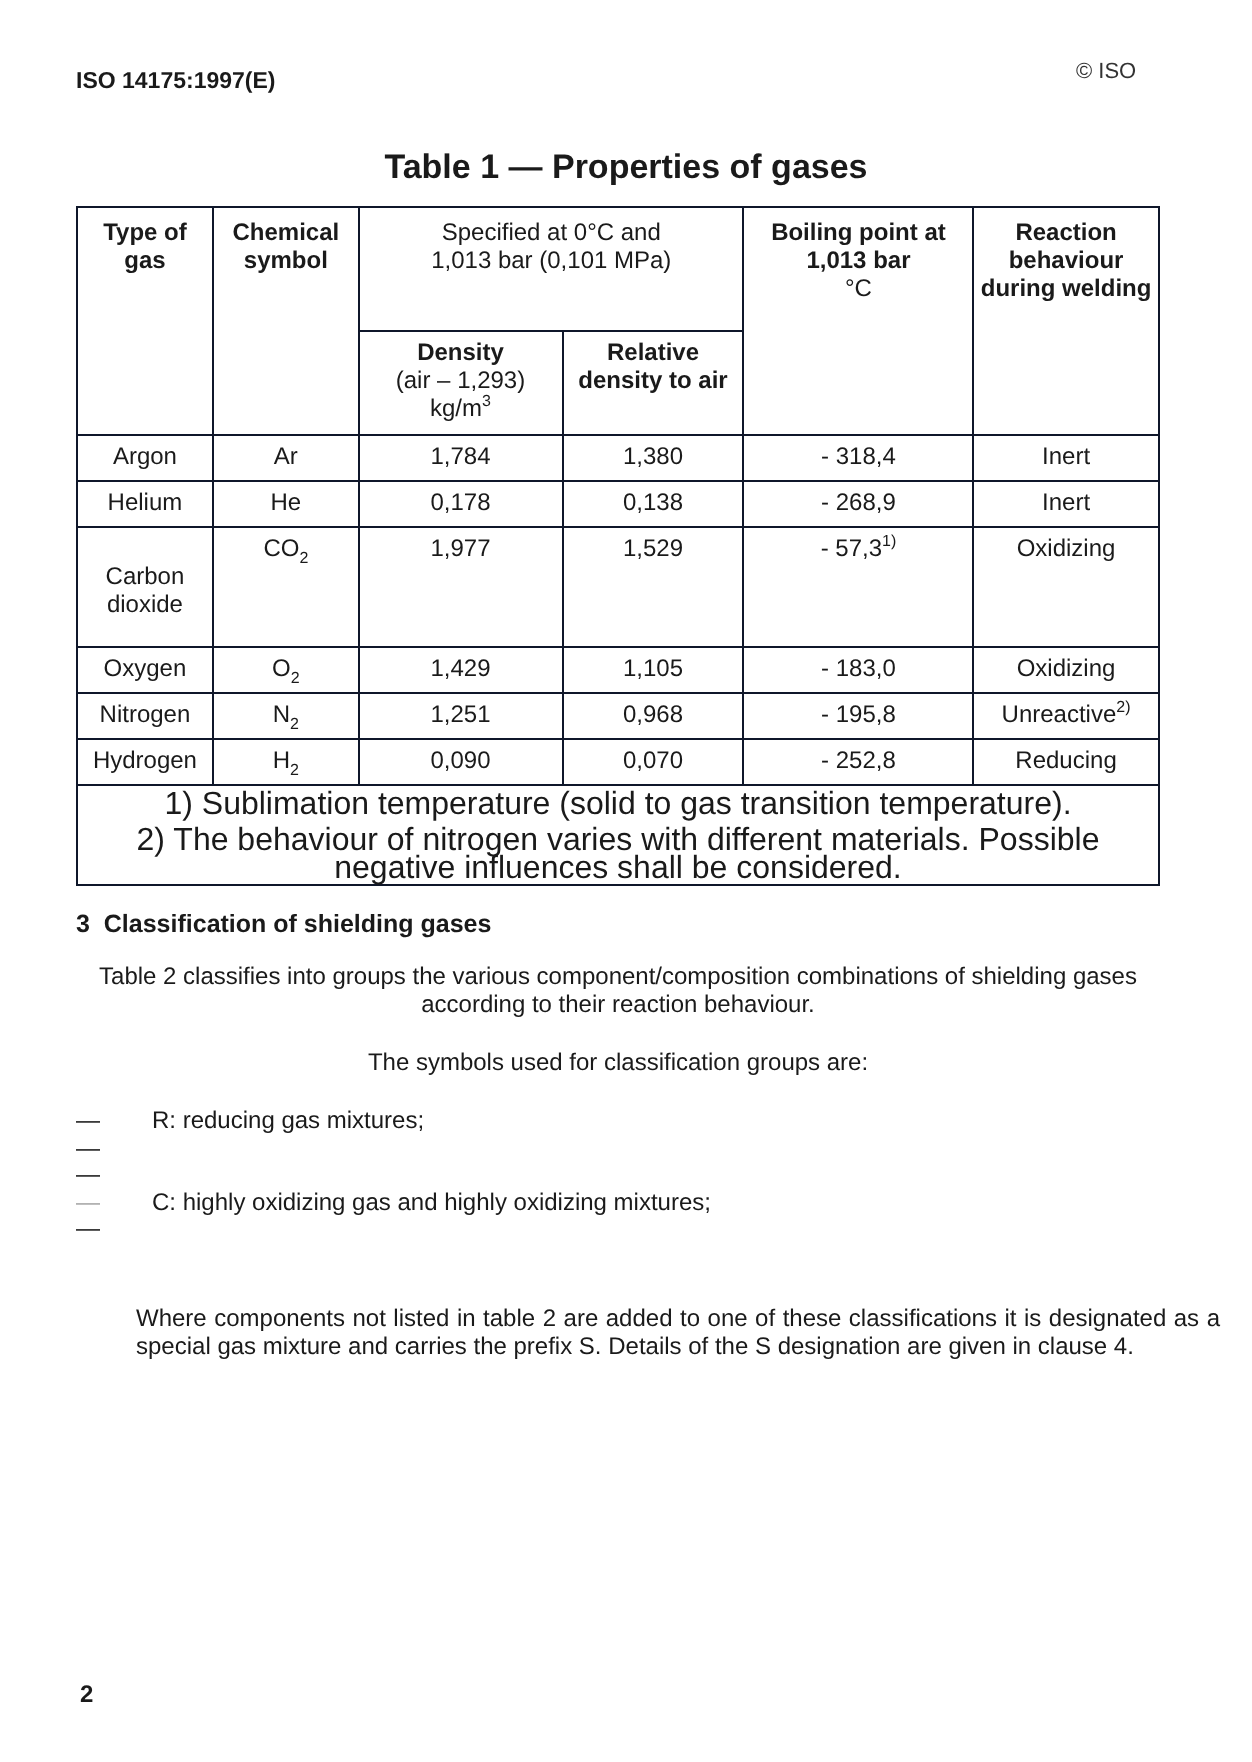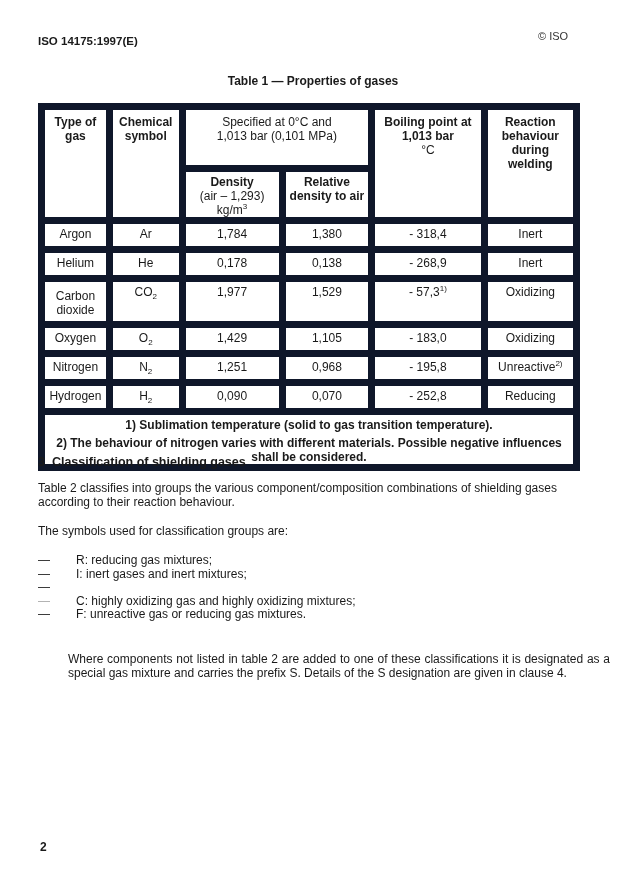--- a/index.html
+++ b/index.html
@@ -1,38 +1,38 @@
 <!DOCTYPE html>
 <html><head>
 <meta charset="utf-8">
 <style>
   html, body { margin: 0; padding: 0; background: #ffffff; }
   body {
     width: 626px; height: 881px; position: relative; overflow: hidden;
     font-family: "Liberation Sans", sans-serif; color: #1a1a1a;
   }
-  .abs { position: absolute; }
+  .abs { position: absolute; text-align: center; }
   .header-code { left: 38px; top: 35px; font-size: 11.5px; font-weight: bold; }
   .header-copy { left: 538px; top: 30px; font-size: 11px; color: #333; }
-  .table-title { left: 0; width: 626px; top: 74px; text-align: center; font-size: 12px; font-weight: bold; }
+  .table-title { left: 0; width: 626px; top: 74px; text-align: center; font-size: 17px; font-weight: bold; }
 
   table.props {
     position: absolute; left: 38px; top: 103px; width: 542px;
     border-collapse: collapse; font-size: 12px;
   }
   table.props td, table.props th {
-    border: 7px solid #0f172a; padding: 0 3px; text-align: center; vertical-align: top;
+    border: 1px solid #0f172a; padding: 0 3px; text-align: center; vertical-align: top;
   }
   table.props th { font-weight: bold; line-height: 14px; padding-top: 5px; }
   table.props th.normal { font-weight: normal; }
   table.props td { line-height: 14px; padding-top: 3px; height: 19px; }
   .sup { font-size: 8px; vertical-align: super; line-height: 0; }
   .sub { font-size: 8px; vertical-align: sub; line-height: 0; }
   td.footnotes { text-align: left; padding: 4px 4px 4px 4px; height: auto; }
-  .fn { font-size: 12px; line-height: 14px; margin-bottom: 4px; font-weight: bold; }
+  .fn { font-size: 16px; line-height: 14px; margin-bottom: 4px; }
 
   .section-heading { left: 38px; top: 455px; font-size: 12.5px; font-weight: bold; }
   .para { left: 38px; width: 542px; font-size: 12px; line-height: 14px; }
   .p1 { top: 481px; }
   .p2 { top: 524px; }
   ul.symbols { position: absolute; left: 38px; top: 554px; margin: 0; padding: 0; list-style: none; font-size: 12px; }
   ul.symbols li { line-height: 13.5px; display: flex; }
   ul.symbols li .dash { width: 38px; color: #222; }
   .p3 { top: 652px; text-align: justify; margin-left: 30px; }
   .page-num { left: 40px; top: 840px; font-size: 12px; font-weight: bold; }
@@ -88,21 +88,21 @@
   <tr>
     <td>Helium</td>
     <td><span>He</span><span class="sub"></span></td>
     <td>0,178</td>
     <td>0,138</td>
     <td><span>- 268,9</span><span class="sup"></span></td>
     <td><span>Inert</span><span class="sup"></span></td>
   </tr>
   <tr style="height:40px">
     <td>
-          <div style="width:50px;margin:4px auto">Carbon dioxide</div>
+          <div style="width:50px;margin:14px auto">Carbon dioxide</div>
         </td>
     <td><span>CO</span><span class="sub">2</span></td>
     <td>1,977</td>
     <td>1,529</td>
     <td><span>- 57,3</span><span class="sup">1)</span></td>
     <td><span>Oxidizing</span><span class="sup"></span></td>
   </tr>
   <tr>
     <td>Oxygen</td>
     <td><span>O</span><span class="sub">2</span></td>
@@ -140,30 +140,28 @@
 <div class="abs para p1">Table 2 classifies into groups the various component/composition combinations of shielding gases according to their reaction behaviour.</div>
 <div class="abs para p2">The symbols used for classification groups are:</div>
 
 <ul class="symbols">
   <li>
       <span class="dash">—</span>
       <span>R: reducing gas mixtures;</span>
     </li>
   <li>
       <span class="dash">—</span>
-      <span>I: inert gases and inert mixtures;</span>
     </li>
   <li>
       <span class="dash">—</span>
     </li>
   <li>
       <span class="dash" style="color:#aaa">—</span>
       <span>C: highly oxidizing gas and highly oxidizing mixtures;</span>
     </li>
   <li>
       <span class="dash">—</span>
-      <span>F: unreactive gas or reducing gas mixtures.</span>
     </li>
 </ul>
 
 <div class="abs para p3">Where components not listed in table 2 are added to one of these classifications it is designated as a special gas mixture and carries the prefix S. Details of the S designation are given in clause 4.</div>
 
 <div class="abs page-num">2</div>
 
 </body></html>

